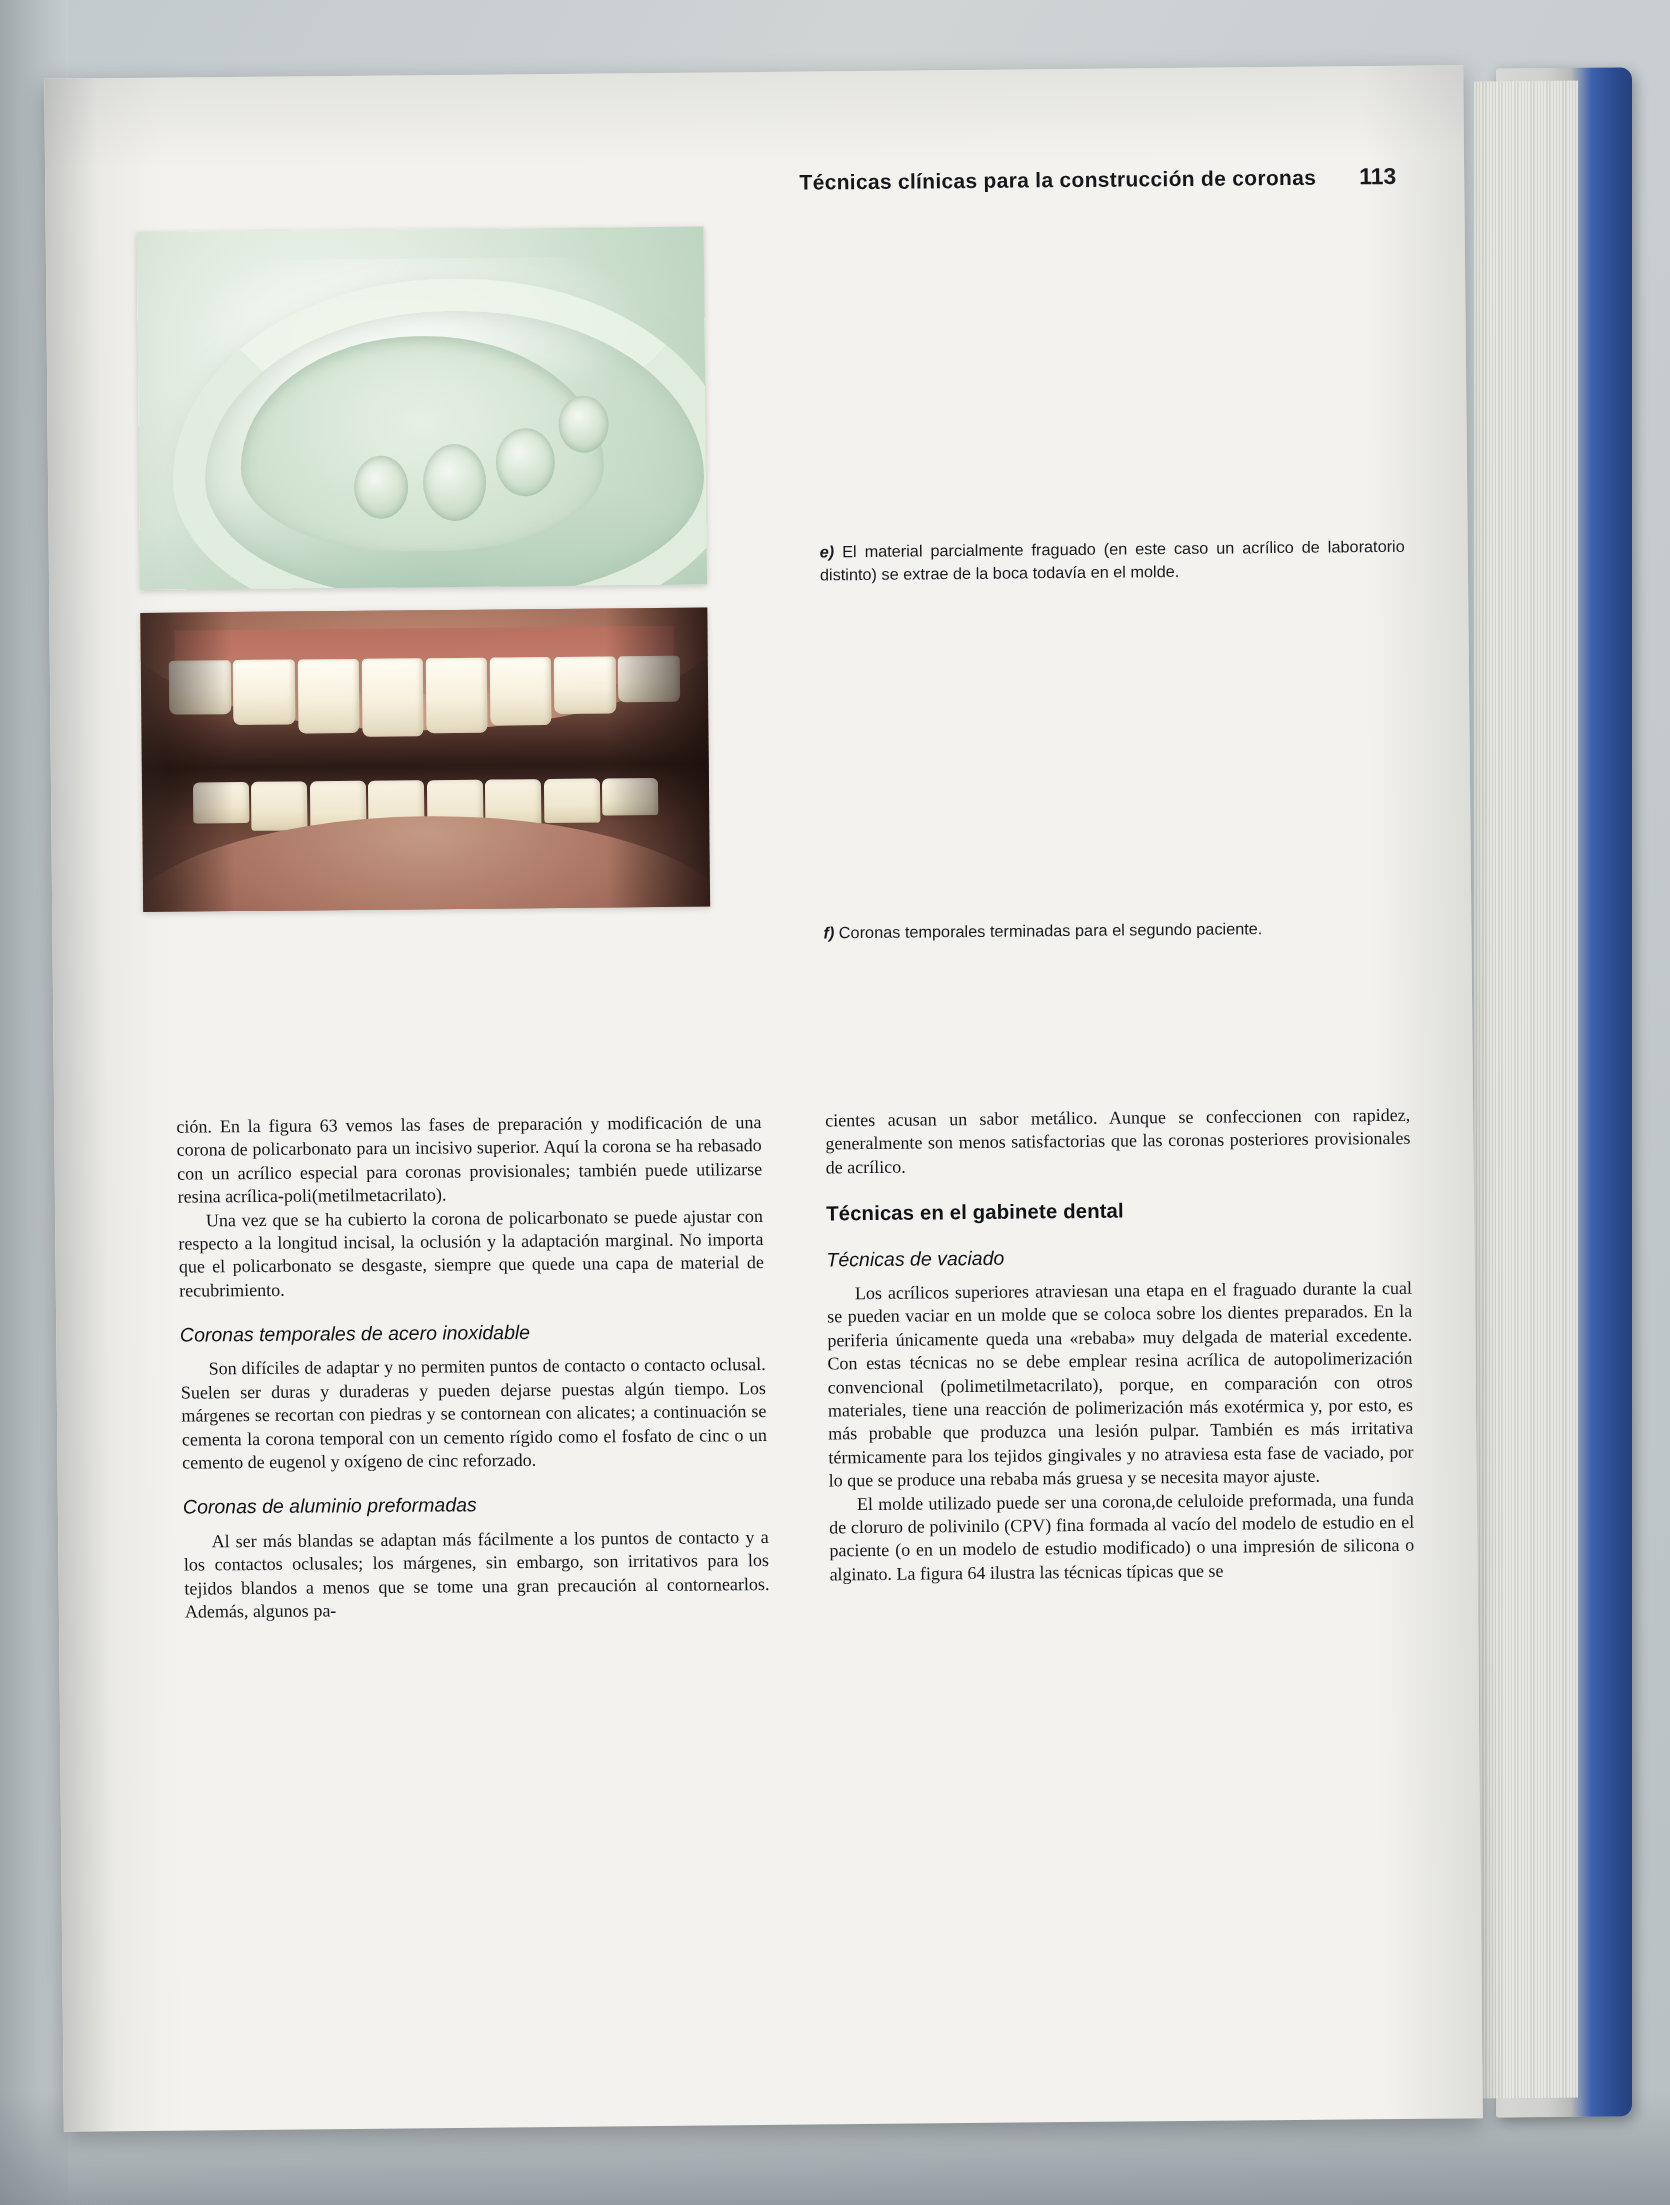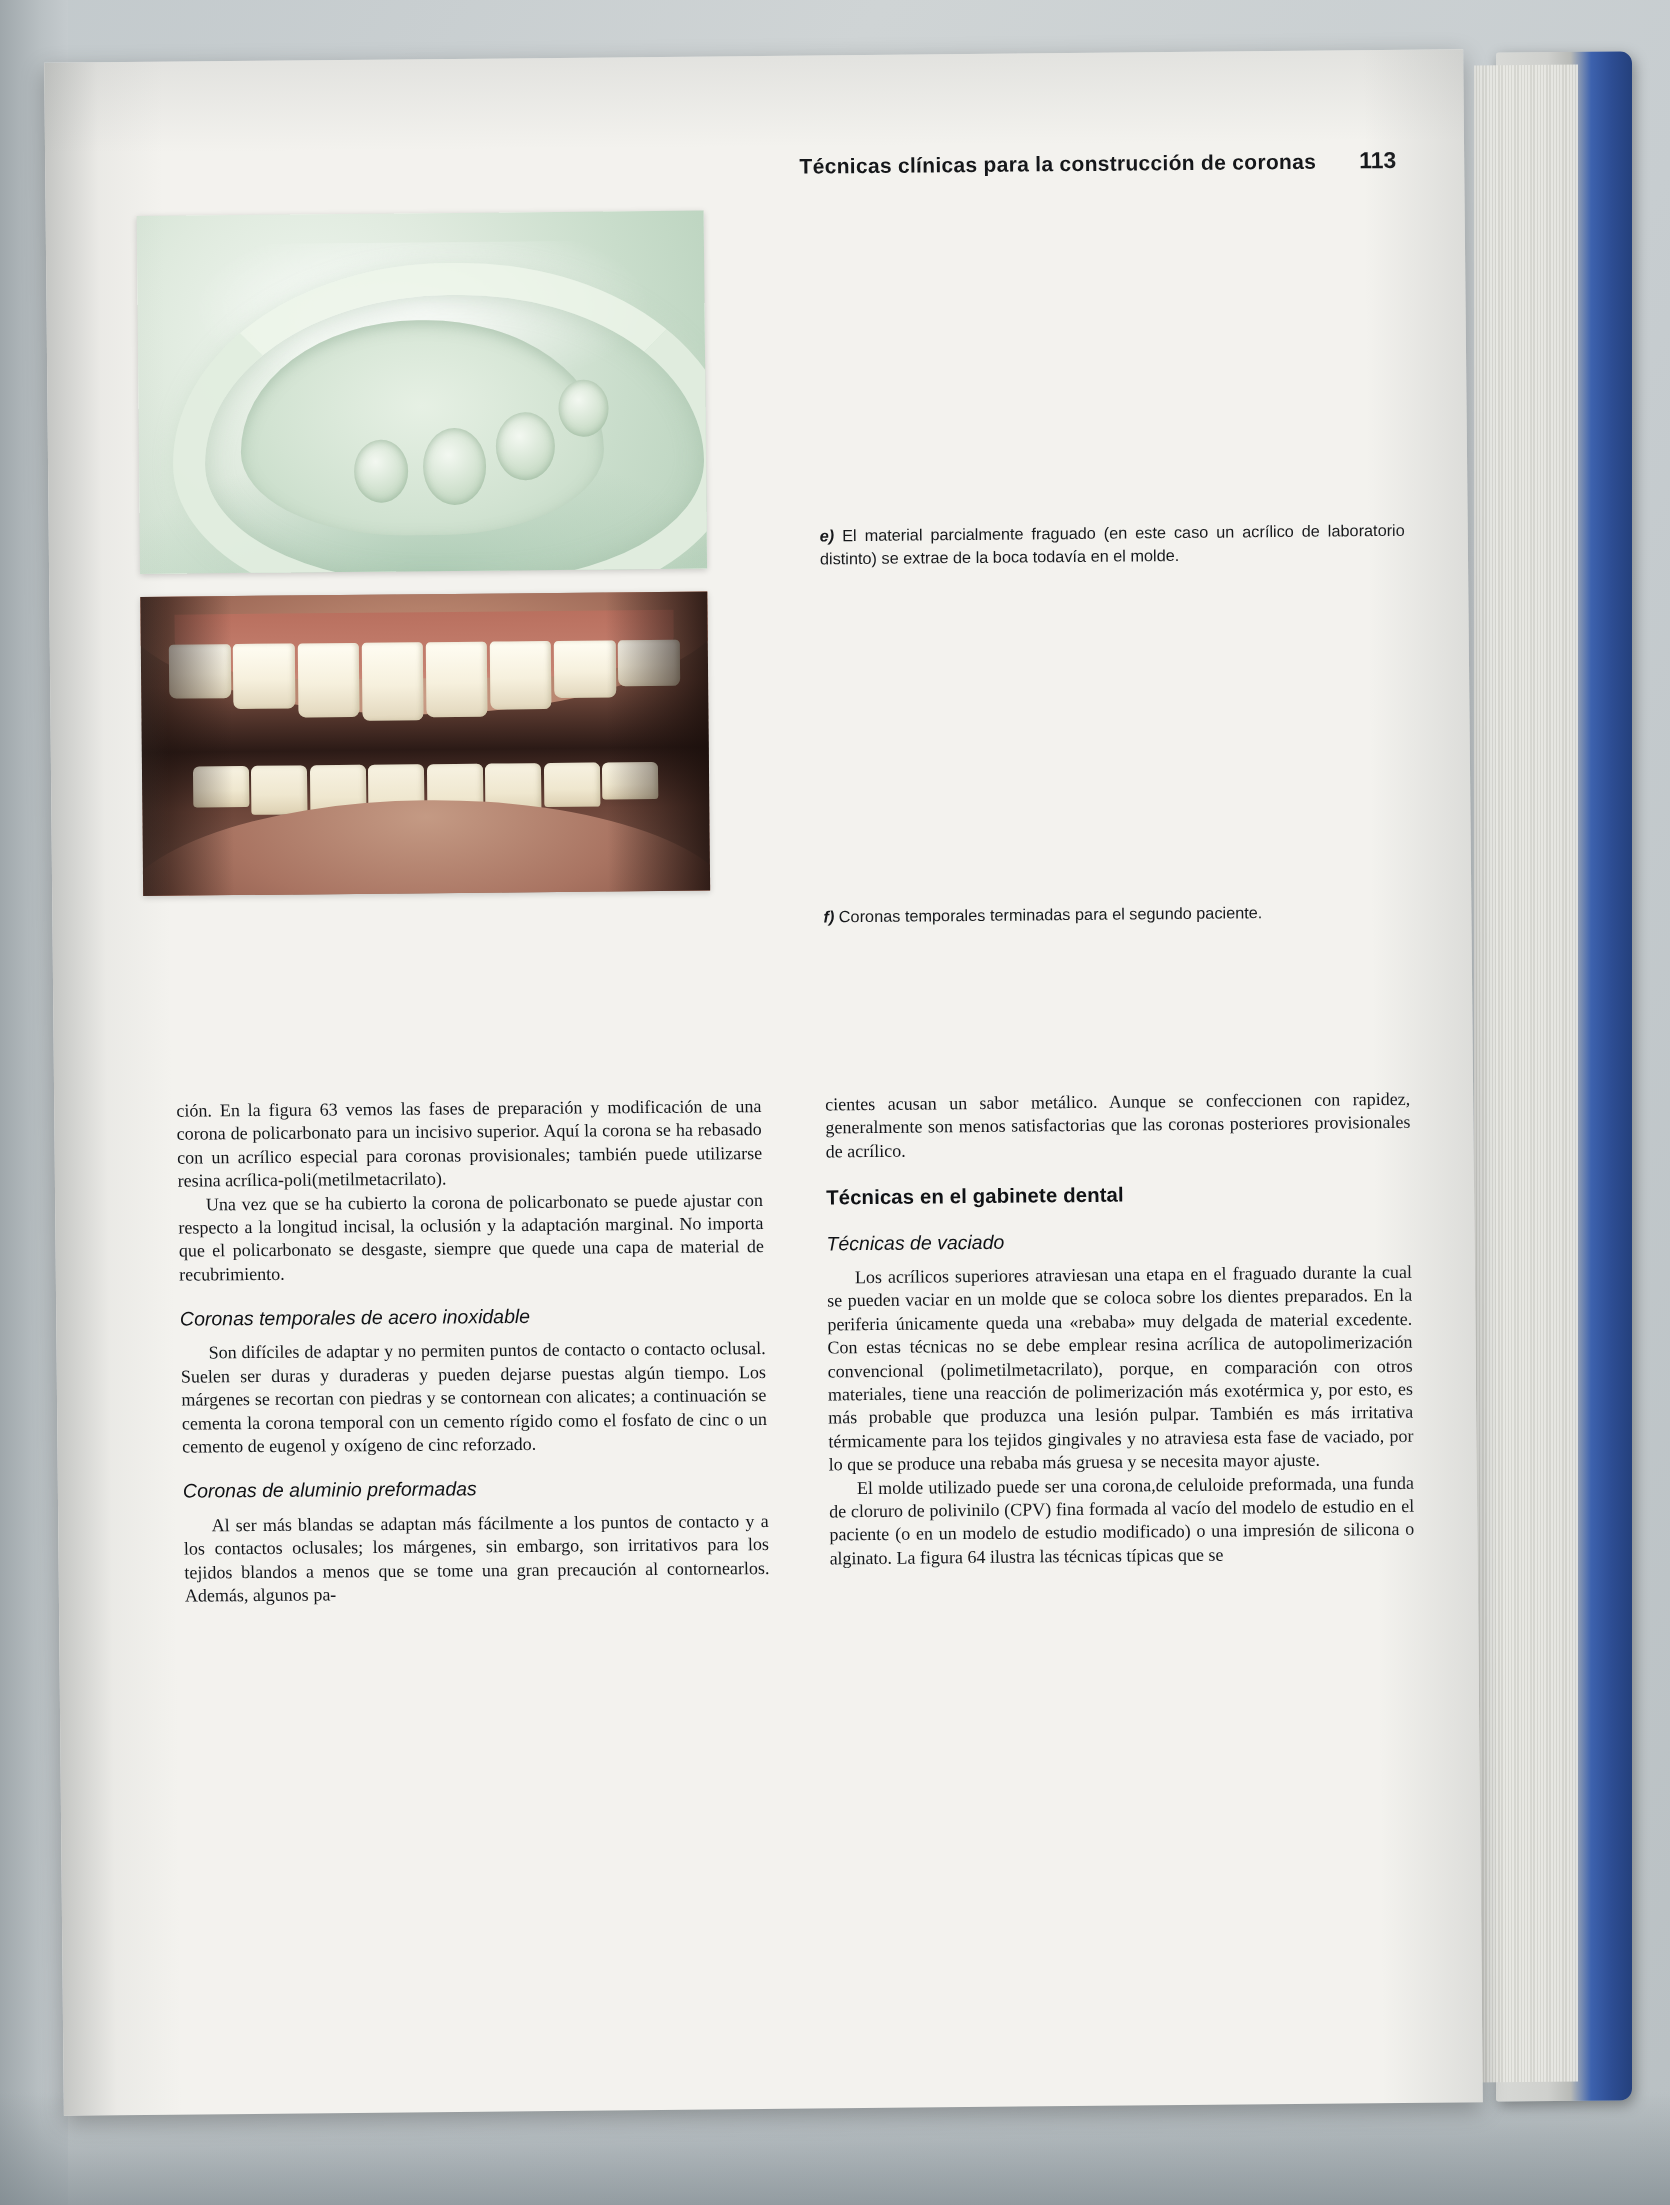--- a/index.html
+++ b/index.html
@@ -29,21 +29,21 @@
   .desk-bottom {
     position: absolute;
     left: 0; bottom: 0; width: 100%; height: 113px;
     background: linear-gradient(180deg, rgba(140,150,155,0) 0%, rgba(120,131,137,0.65) 100%);
   }
 
   
   .book {
     position: absolute;
     left: 27px;
-    top: 11px;
+    top: 27px;
     width: 1605px;
     height: 2130px;
   }
   
   .cover-right {
     position: absolute;
     right: 0;
     top: 41px;
     width: 136px;
     height: 2049px;

